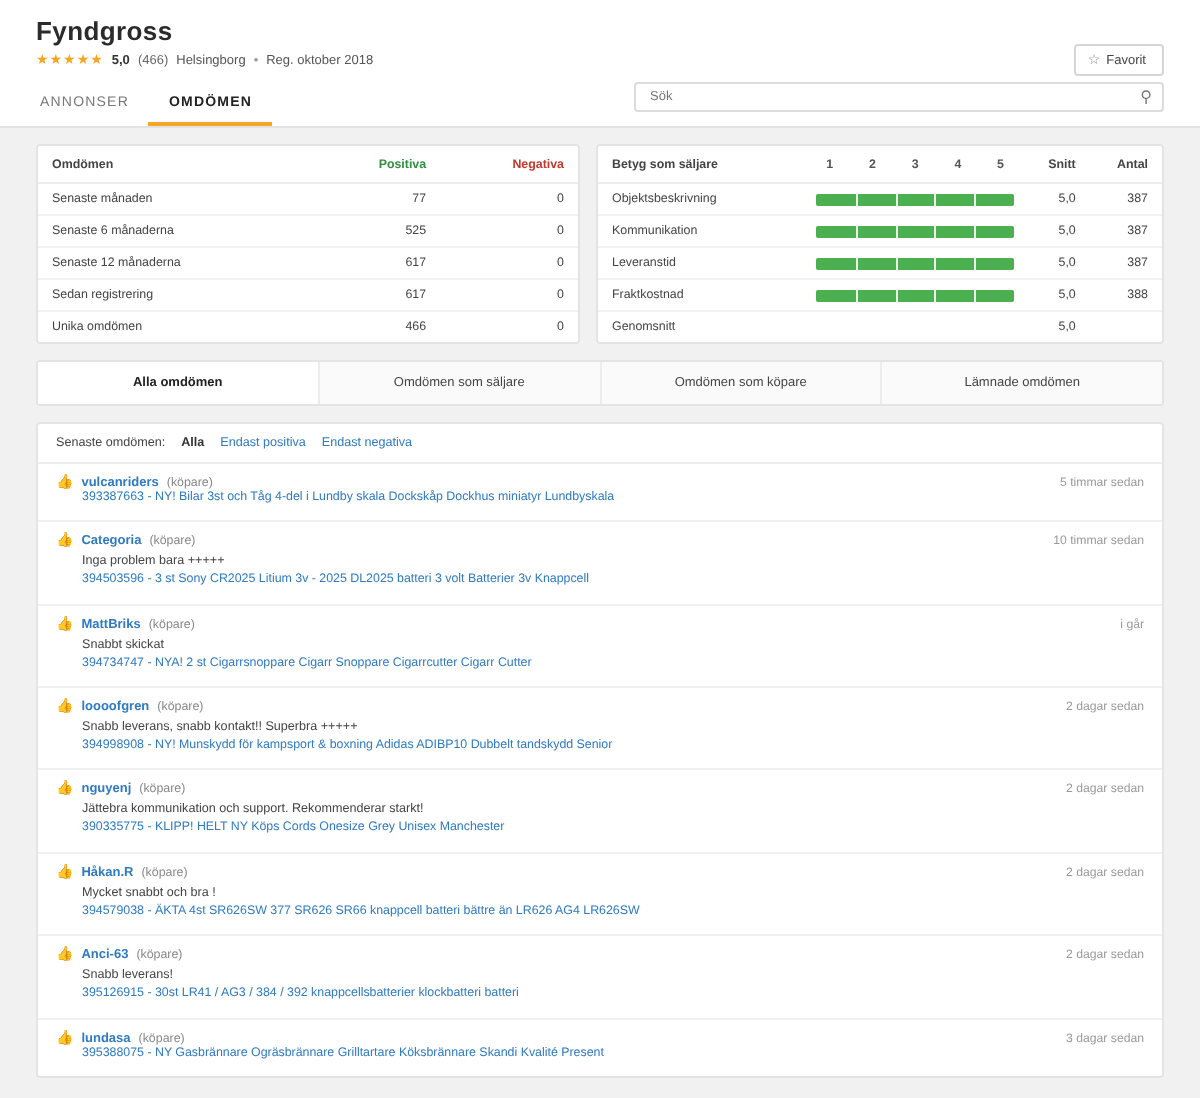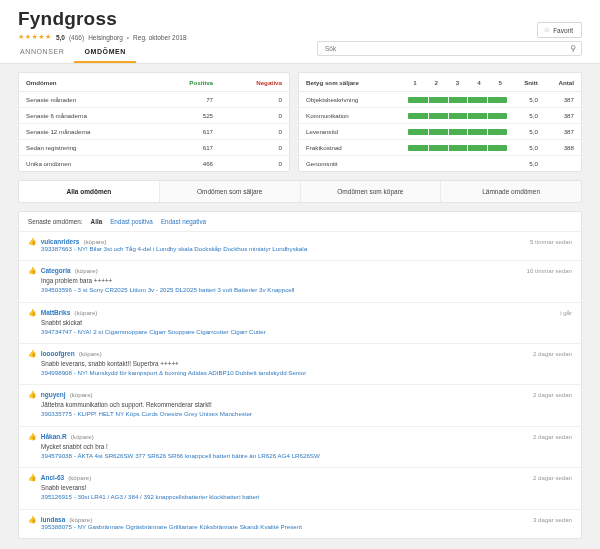--- a/index.html
+++ b/index.html
@@ -16,21 +16,21 @@
 
   
   .header {
     background: #fff;
     padding: 8px 18px 0 18px;
     border-bottom: 1px solid #e3e3e3;
     position: relative;
     height: 64px;
   }
   .shop-title {
-    font-size: 19px;
+    font-size: 13px;
     font-weight: bold;
     color: #2b2b2b;
     letter-spacing: .2px;
     margin: 0 0 3px 0;
   }
   .rating-row { display: flex; align-items: center; gap: 4px; font-size: 6.5px; color: #666; }
   .stars { color: #f5a623; font-size: 7px; letter-spacing: .5px; }
   .rating-val { color: #333; font-weight: bold; }
   .rating-count { color: #666; }
   .meta-sep { color: #999; }

